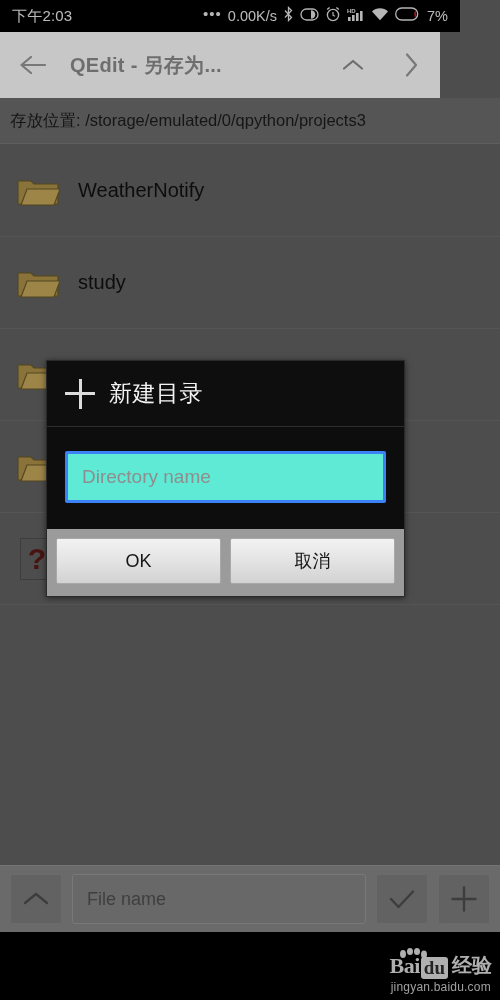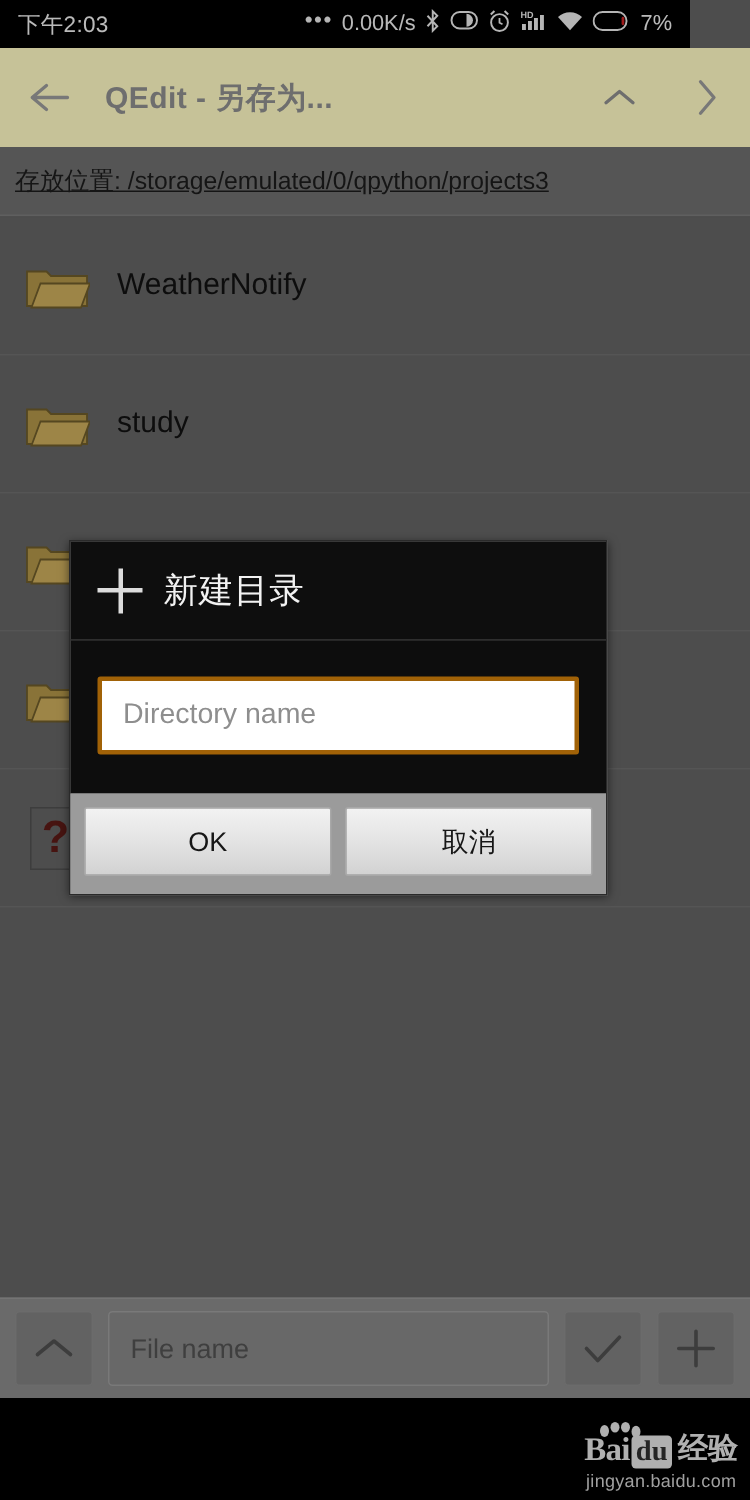--- a/index.html
+++ b/index.html
@@ -37,22 +37,22 @@
   .ico-dnd { width: 19px; height: 13px; }
   .ico-alarm { width: 16px; height: 16px; }
   .ico-sig { width: 18px; height: 15px; }
   .ico-wifi { width: 18px; height: 14px; }
   .ico-batt { width: 25px; height: 14px; }
   .sb-pct { font-size: 14.5px; color: #efefef; margin-left: 1px; }
 
   
   .titlebar {
     position: absolute; top: 32px; left: 0;
-    width: 500px; height: 66px;
-    background: #fef9c3;
+    width: 440px; height: 66px;
+    background: #ffffff;
     display: flex; align-items: center;
   }
   .tb-back {
     width: 66px; height: 66px;
     display: flex; align-items: center; justify-content: center;
   }
   .tb-title {
     font-size: 20px; font-weight: bold;
     color: #8e8e8e;
     letter-spacing: .3px;
@@ -71,21 +71,20 @@
     width: 500px; height: 46px;
     display: flex; align-items: center;
     padding-left: 10px;
     background: #6e6e6e;
     border-bottom: 1px solid #7a7a7a;
   }
   .pathbar .txt {
     font-size: 16.5px;
     color: #1c1c1c;
     white-space: nowrap;
-    text-decoration: underline;
   }
 
   
   .filelist {
     position: absolute; top: 145px; left: 0;
     width: 500px; height: 720px;
     background: #636363;
   }
   .row {
     position: relative;
@@ -143,22 +142,22 @@
   .dlg-title {
     font-size: 23px; color: #f2f2f2;
     margin-left: 14px; letter-spacing: .5px;
   }
   .dlg-body {
     background: #0d0d0d;
     padding: 24px 18px 26px 18px;
   }
   .dlg-input {
     width: 100%; height: 52px;
-    background: #ffffff;
-    border: 3px solid #a16207;
+    background: #5eead4;
+    border: 3px solid #3b82f6;
     border-radius: 2px;
     font-size: 19px;
     color: #4a4a4a;
     padding: 0 14px;
     font-family: "Liberation Sans", "DejaVu Sans", sans-serif;
     outline: none;
   }
   .dlg-input::placeholder { color: #8e8e8e; opacity: 1; }
   .dlg-foot {
     background: #9b9b9b;

